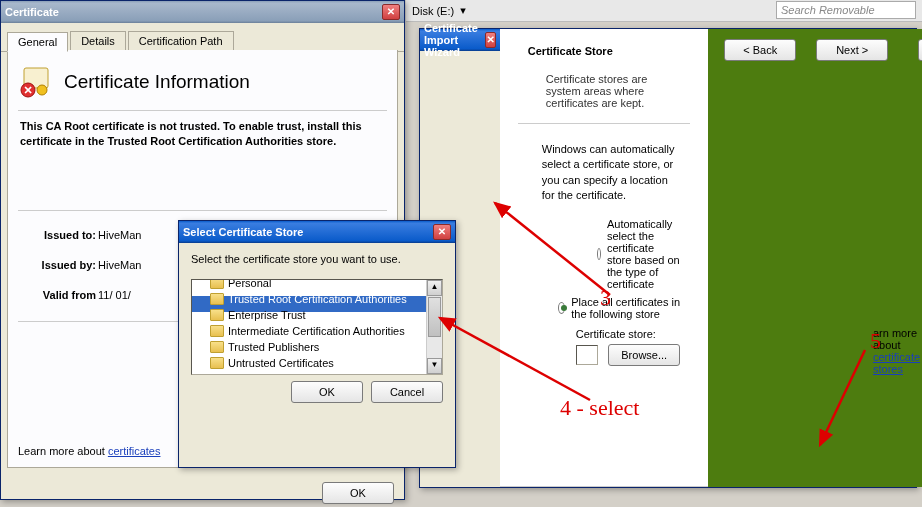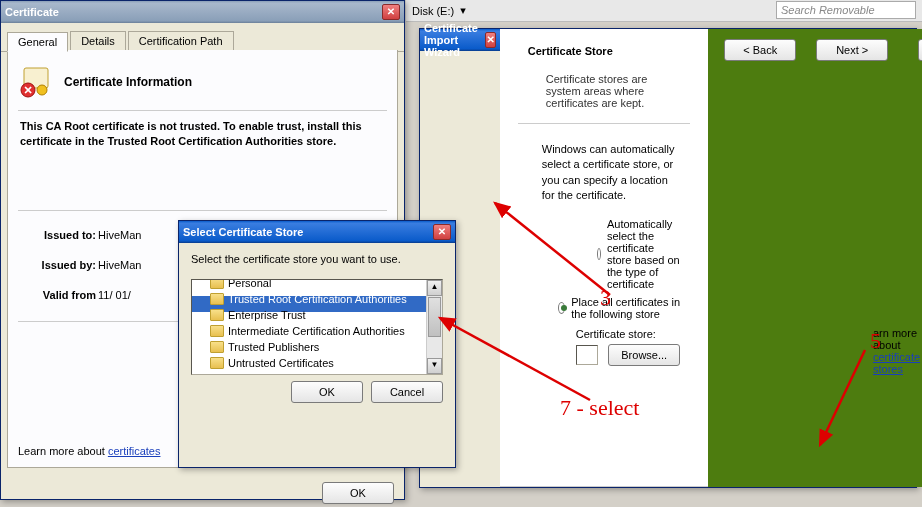--- a/index.html
+++ b/index.html
@@ -75,21 +75,21 @@
     background: #fcfcfe;
     padding: 10px;
     position: relative;
   }
   .cert-info-row { display: flex; align-items: center; gap: 10px; margin: 4px 0 10px 0;}
   .cert-icon {
     width: 36px; height: 36px;
     position: relative;
   }
   .cert-icon svg { width: 36px; height: 36px;}
-  .cert-heading { font-weight: bold; font-size: 12px; }
+  .cert-heading { font-weight: normal; font-size: 19px; }
   .cert-warn { font-weight: bold; margin: 6px 6px 0 2px; line-height: 1.4;}
   .cert-sep { border-top: 1px solid #ccc; margin: 14px 0;}
   .field-row { display: flex; margin: 18px 0; }
   .field-label { width: 80px; font-weight: bold; text-align: right; padding-right: 2px;}
   .link { color: #1a3fbb; text-decoration: underline; cursor: pointer;}
   .btn {
     min-width: 72px;
     height: 22px;
     background: linear-gradient(to bottom, #fdfdfd, #e5e5e5);
     border: 1px solid #7a7a7a;
@@ -317,21 +317,21 @@
 <div class="anno" style="left:600px; top:285px;">3</div>
 
 <svg class="arrow" style="left:430px; top:310px;" width="180" height="100">
   <defs>
       <marker id="ah2" markerWidth="8" markerHeight="8" refX="6" refY="3" orient="auto">
         <path d="M0,0 L7,3 L0,6 Z" fill="#d00"></path>
       </marker>
     </defs>
   <line x1="160" y1="90" x2="10" y2="8" stroke="#d00" stroke-width="2.5" marker-end="url(#ah2)"></line>
 </svg>
-<div class="anno" style="left:560px; top:395px;">7 - select</div>
+<div class="anno" style="left:560px; top:395px;">4 - select</div>
 
 <svg class="arrow" style="left:800px; top:345px;" width="80" height="110">
   <defs>
       <marker id="ah3" markerWidth="8" markerHeight="8" refX="6" refY="3" orient="auto">
         <path d="M0,0 L7,3 L0,6 Z" fill="#d00"></path>
       </marker>
     </defs>
   <line x1="65" y1="5" x2="20" y2="100" stroke="#d00" stroke-width="2.5" marker-end="url(#ah3)"></line>
 </svg>
 <div class="anno" style="left:870px; top:328px;">5</div>

